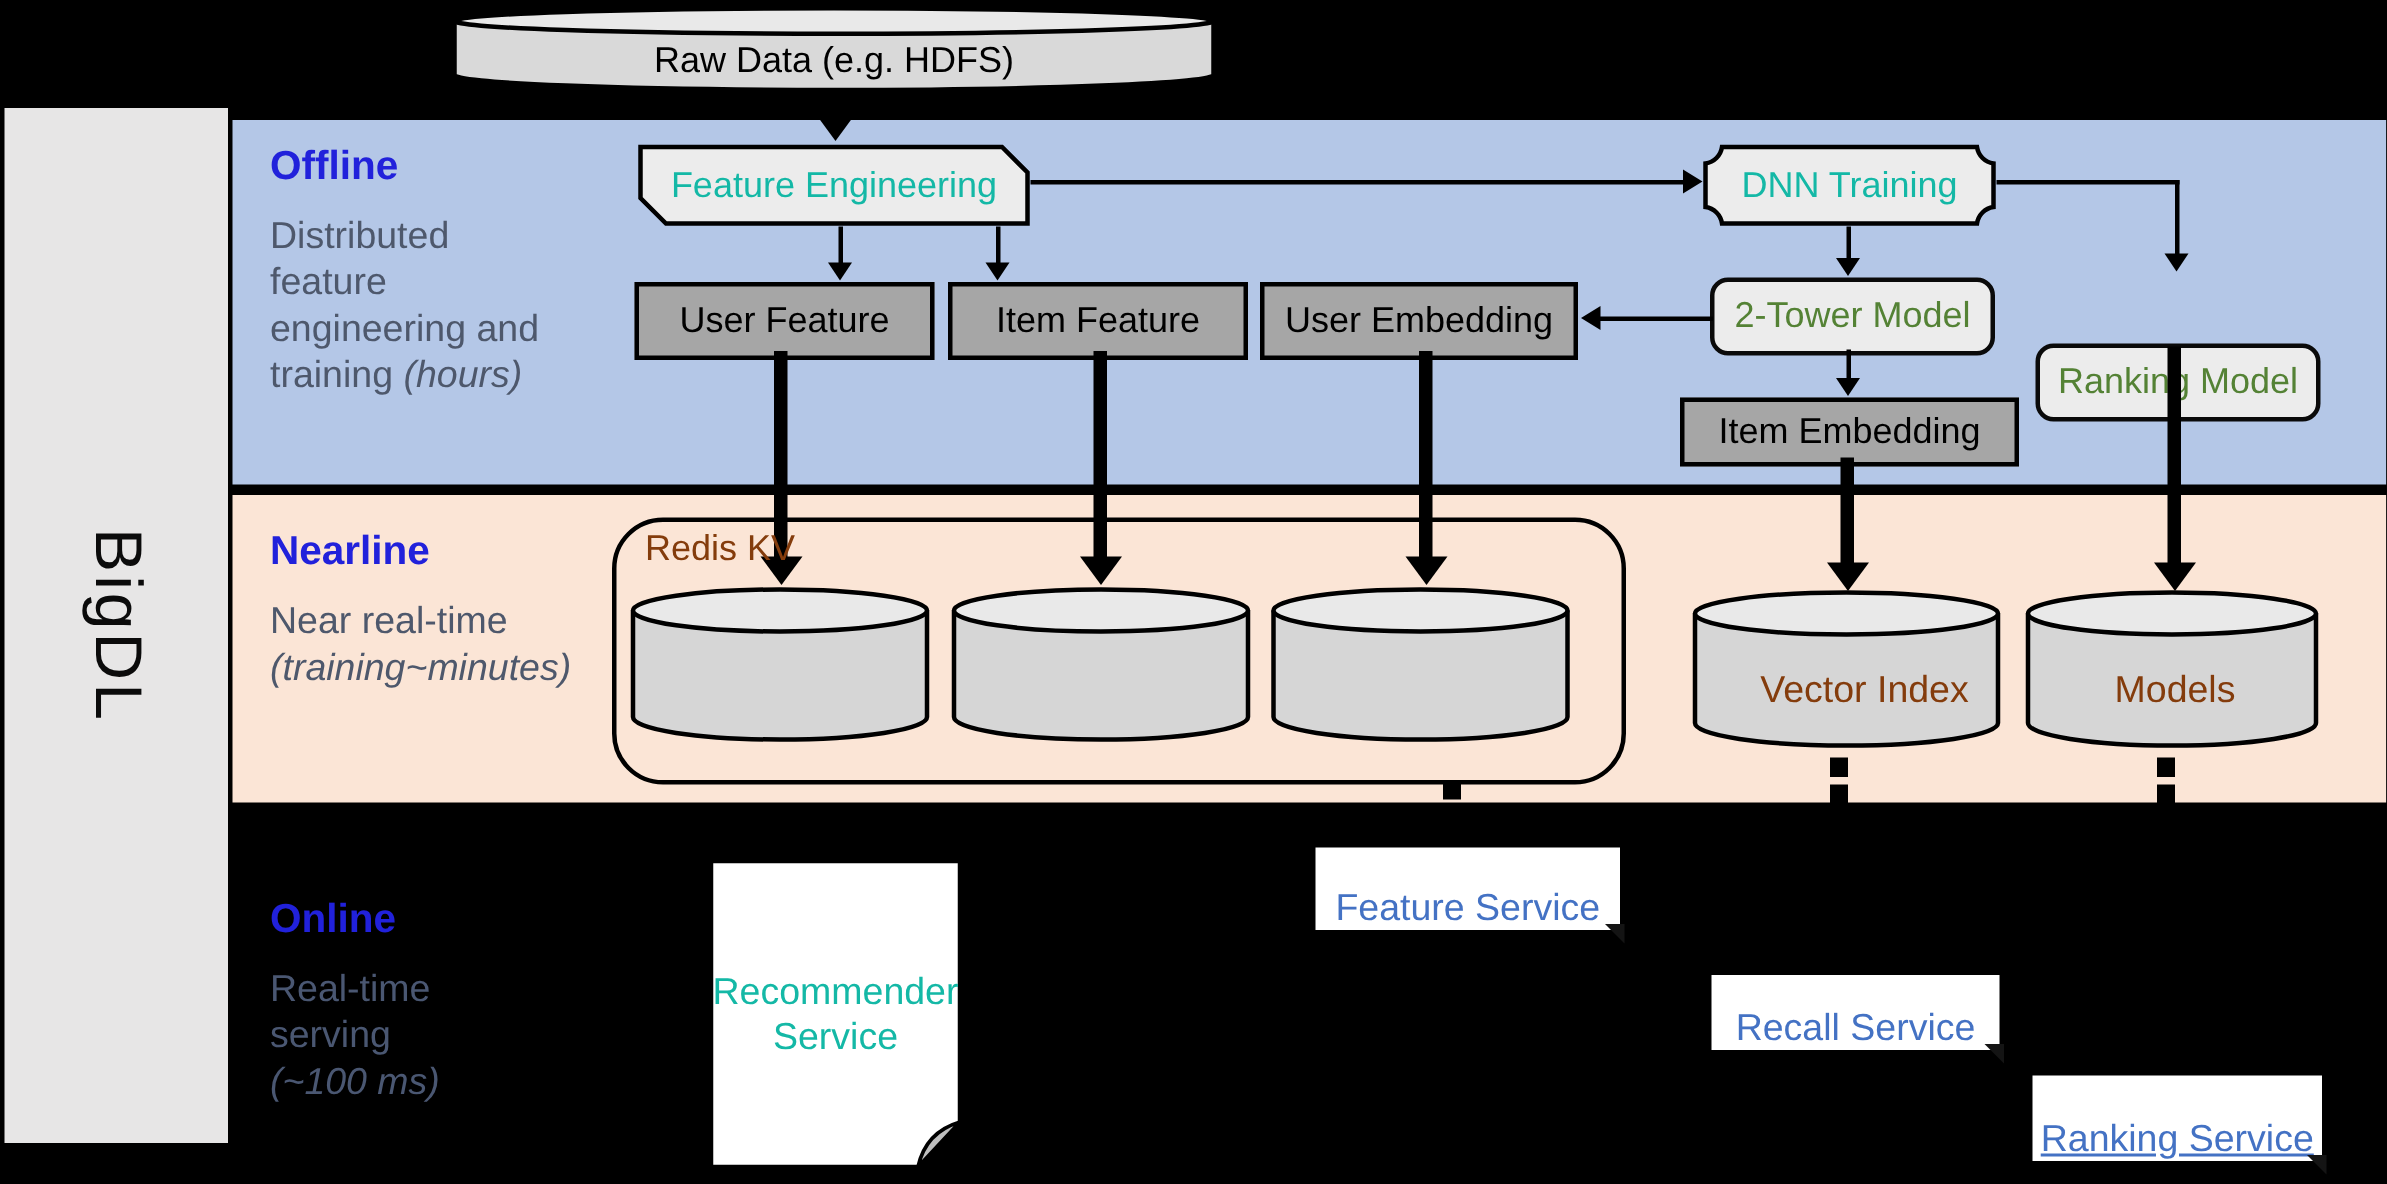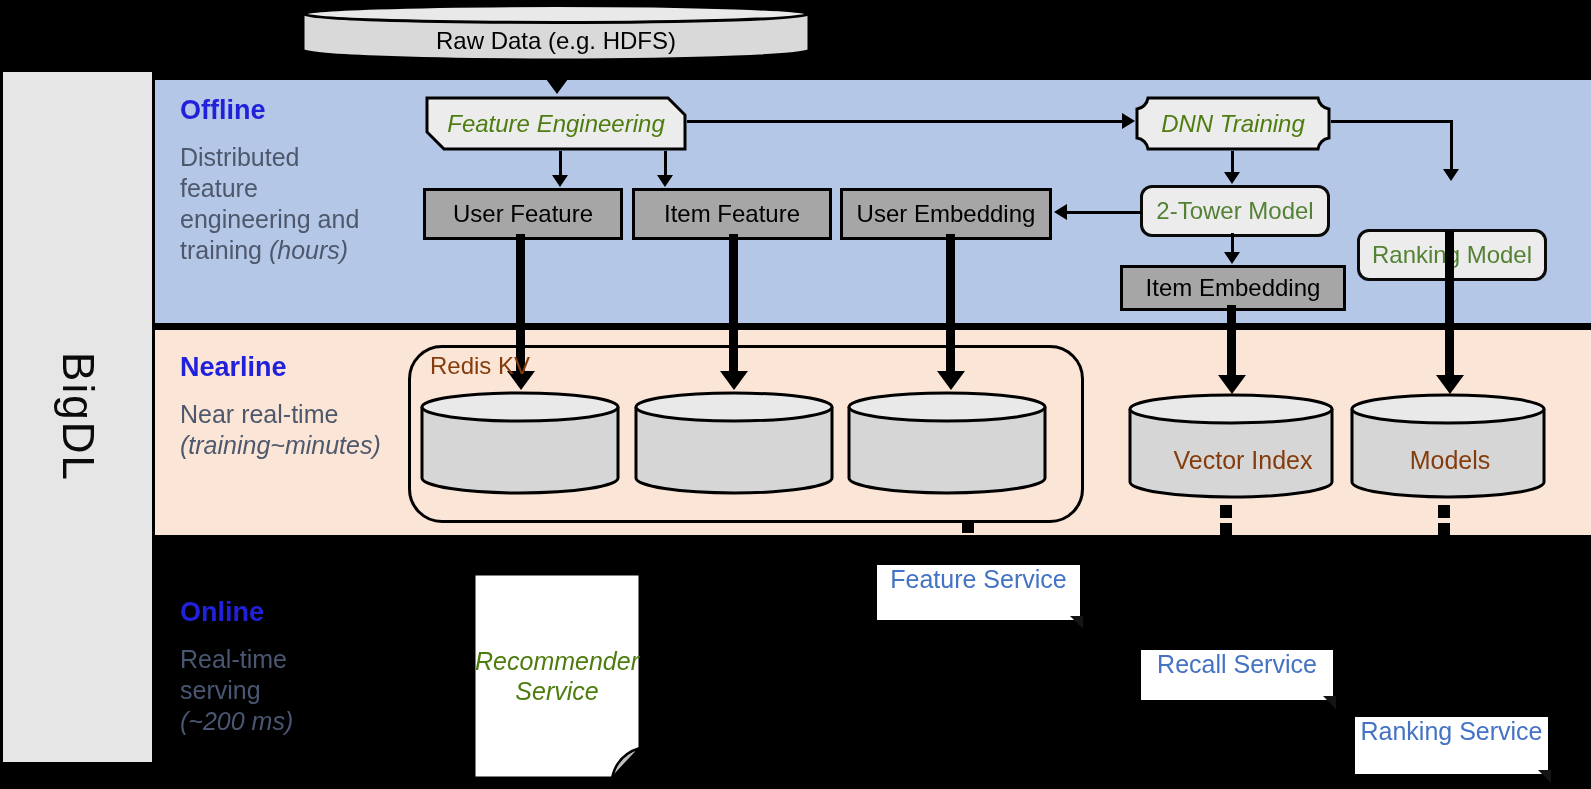--- a/index.html
+++ b/index.html
@@ -22,25 +22,25 @@
   .ital{font-style:italic;}
 
   
   .node{position:absolute;display:flex;align-items:center;justify-content:center;
         font-size:24px;text-align:center;}
   .dark-box{background:#A6A6A6;border:3px solid #000;color:#000;}
   .round-box{background:#ECECEC;border:3px solid #0a0a0a;border-radius:12px;color:#548235;}
   .svg-node{position:absolute;}
   .svg-node .label{position:absolute;left:0;top:0;width:100%;height:100%;
         display:flex;align-items:center;justify-content:center;font-size:24px;}
-  .blue-text{color:#4d7c0f;font-style:italic;}
+  .blue-text{color:#14b8a6;}
   .brown-text{color:#843C0C;}
 
   
-  .service{position:absolute;background:#fff;display:flex;align-items:flex-start;justify-content:center;
+  .service{position:absolute;background:#fff;display:flex;align-items:flex-end;justify-content:center;
            font-size:25px;color:#4472C4;}
   .fold{position:absolute;right:-3px;bottom:-9px;width:0;height:0;
         border-left:13px solid transparent;border-top:13px solid #141414;}
 
   
   .vline{position:absolute;width:3px;background:#000;}
   .hline{position:absolute;height:3px;background:#000;}
   .vthick{position:absolute;width:9px;background:#000;}
   .vmed{position:absolute;width:7px;background:#000;}
   .head{position:absolute;width:0;height:0;}
@@ -206,21 +206,21 @@
   <div class="dash" style="left:1220px;top:505px;"></div>
   <div class="dash" style="left:1220px;top:523px;"></div>
 
   <div class="dash" style="left:1438px;top:505px;"></div>
   <div class="dash" style="left:1438px;top:523px;"></div>
 
   <div class="sec-title bold" style="left:180px;top:597px;">Online</div>
   <div class="sec-sub online" style="left:180px;top:644px;">
     <div>Real-time</div>
     <div>serving</div>
-    <div class="ital">(~200 ms)</div>
+    <div class="ital">(~100 ms)</div>
   </div>
 
   <div class="svg-node" style="left:472px;top:572px;width:170px;height:208px;">
     <svg width="170" height="208" viewBox="0 0 170 208">
       <path d="M2 2 H168 V176 L140 206 H2 Z" fill="#FFFFFF" stroke="#000" stroke-width="3"></path>
       <path d="M168 176 L140 206 C143 192 151 181 168 176 Z" fill="#BFBFBF" stroke="#000" stroke-width="2.5"></path>
     </svg>
     <div class="label blue-text" style="flex-direction:column;line-height:30px;padding-bottom:28px;font-size:25px;">
       <div>Recommender</div>
       <div>Service</div>
@@ -228,18 +228,18 @@
   </div>
 
   <div class="service" style="left:877px;top:565px;width:203px;height:55px;">
     <span>Feature Service</span>
     <div class="fold"></div>
   </div>
   <div class="service" style="left:1141px;top:650px;width:192px;height:50px;">
     <span>Recall Service</span>
     <div class="fold"></div>
   </div>
-  <div class="service" style="left:1355px;top:717px;width:193px;height:57px;">
+  <div class="service" style="left:1355px;top:717px;width:193px;height:57px;text-decoration:underline;">
     <span>Ranking Service</span>
     <div class="fold"></div>
   </div>
 
 </div>
 
 </body></html>

